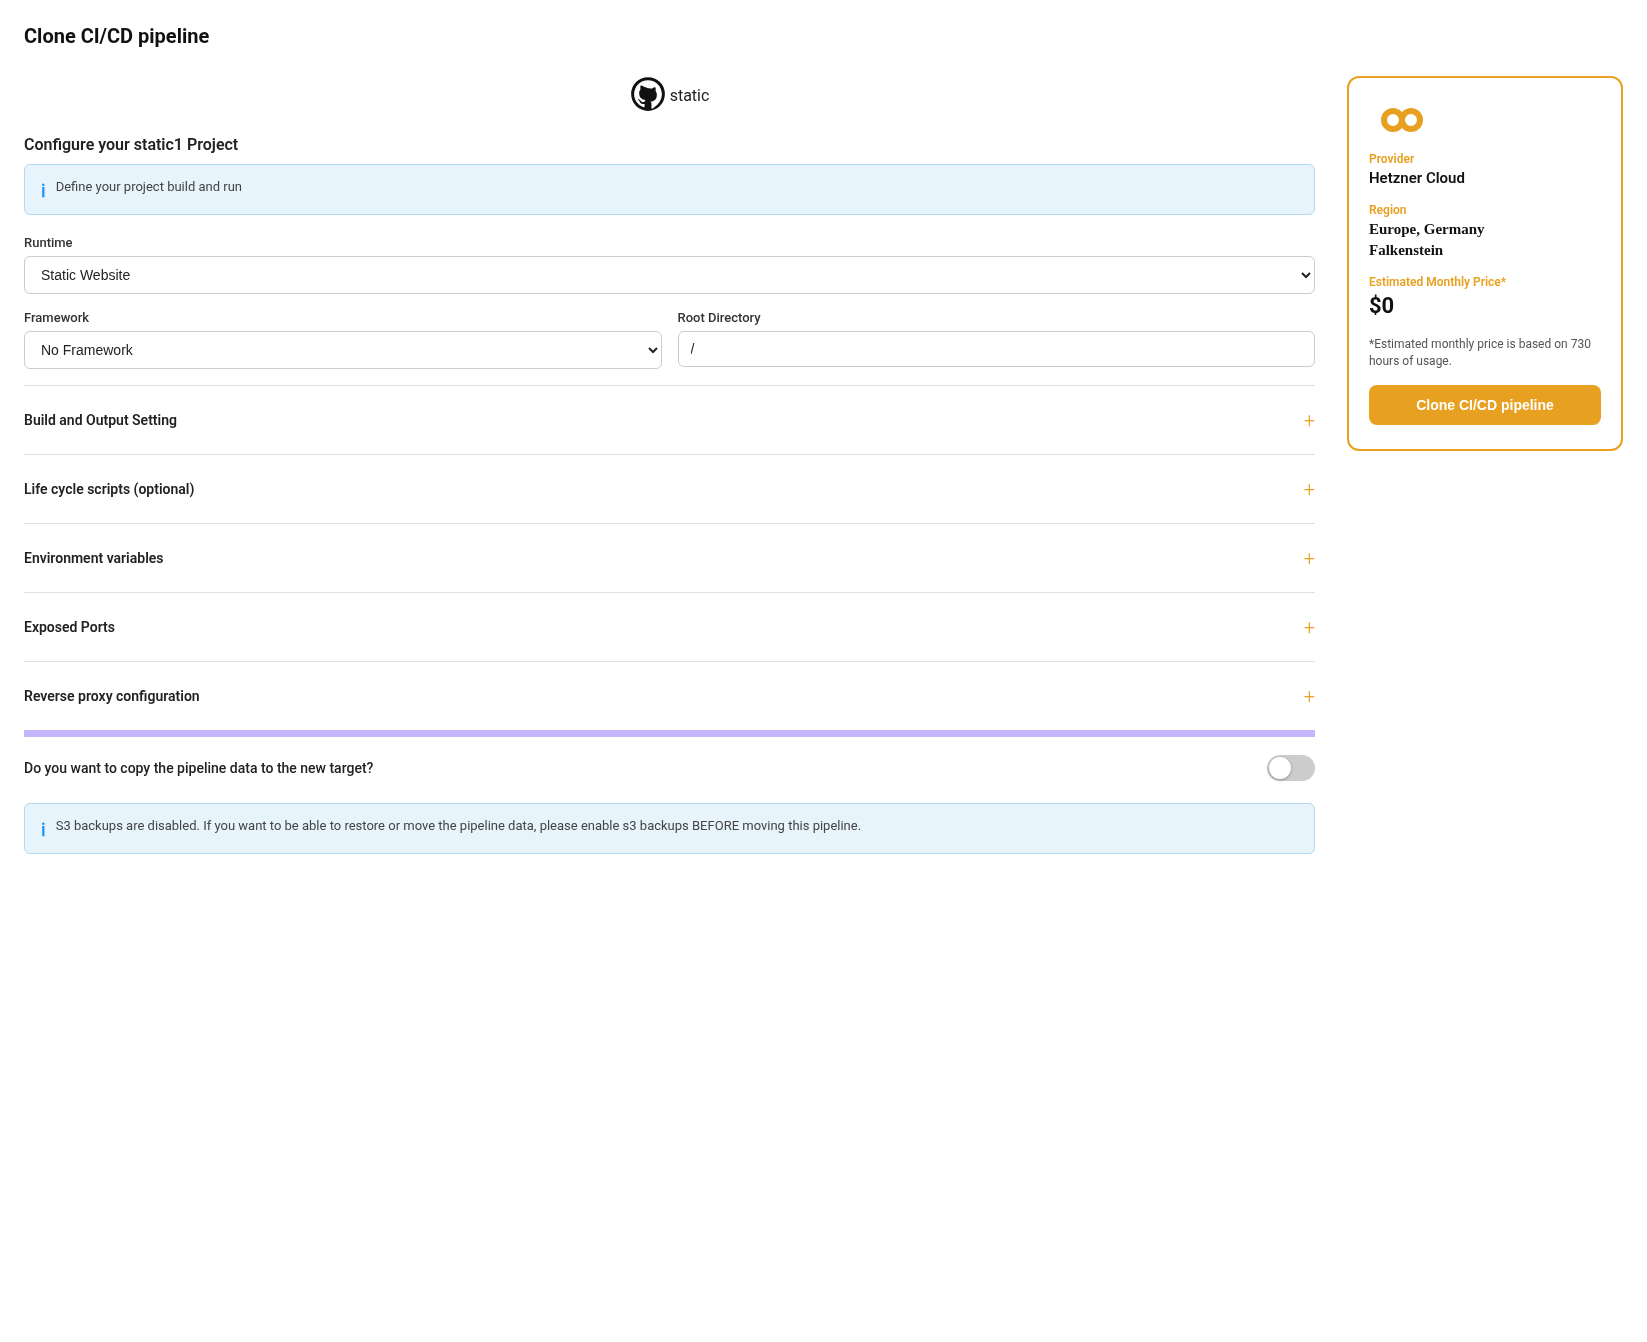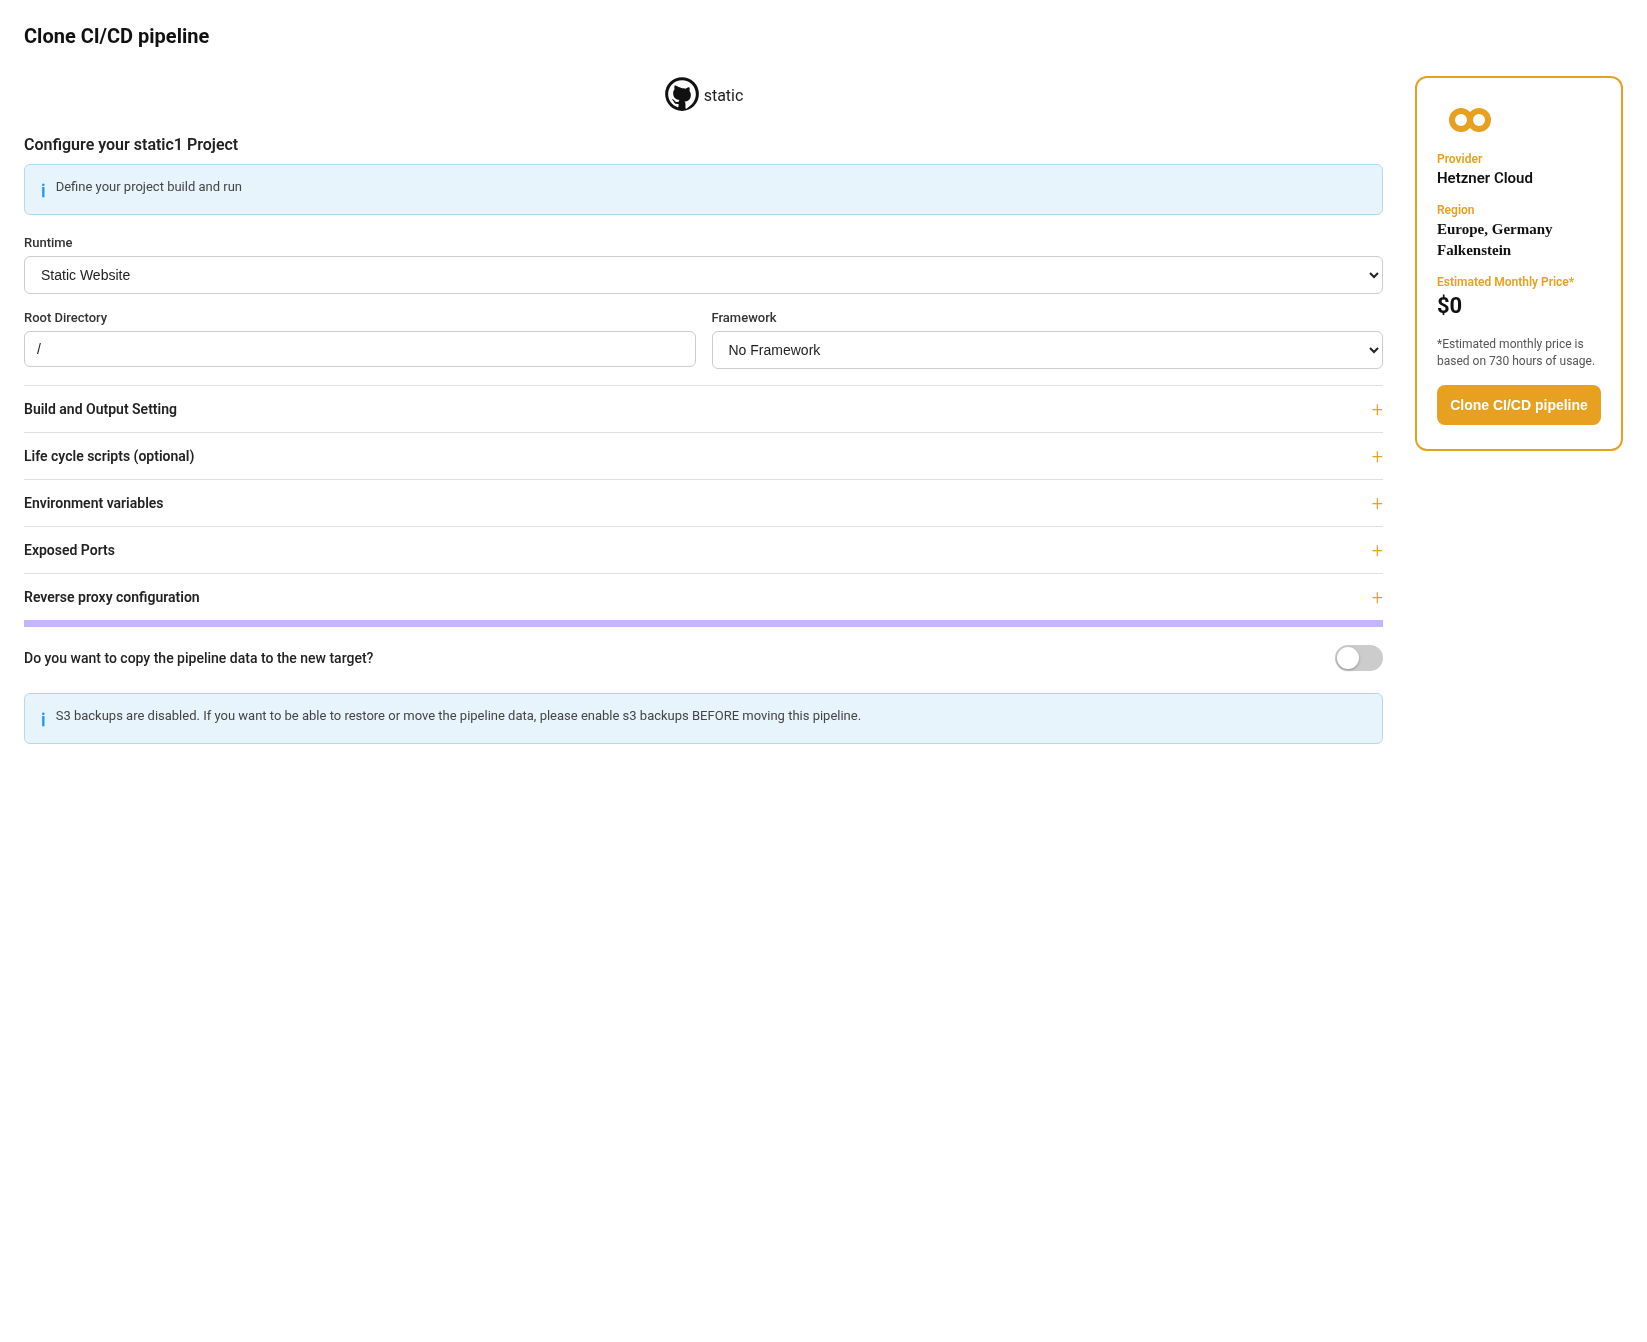--- a/index.html
+++ b/index.html
@@ -20,21 +20,21 @@
     .layout {
       display: flex;
       gap: 32px;
       align-items: flex-start;
     }
     .main-form {
       flex: 1;
       min-width: 0;
     }
     .sidebar-card {
-      width: 208px;
+      width: 276px;
       flex-shrink: 0;
       border: 2px solid #e8a020;
       border-radius: 12px;
       padding: 24px 20px;
       background: #fff;
     }
     .repo-header {
       display: flex;
       align-items: center;
       gap: 4px;
@@ -95,21 +95,21 @@
       padding: 9px 12px;
       font-size: 14px;
       color: #222;
       background: #fff;
       width: 100%;
       outline: none;
       appearance: auto;
     }
     .accordion-item {
       border-top: 1px solid #e0e0e0;
-      padding: 13px 0;
+      padding: 24px 0;
       display: flex;
       align-items: center;
       justify-content: space-between;
       cursor: pointer;
     }
     .accordion-item:last-of-type {
       border-bottom: 7px solid #c4b5fd;
       align-items: center;
     }
     .accordion-label {
@@ -238,28 +238,28 @@
       <div class="form-group">
         <label>Runtime</label>
         <select>
           <option>Static Website</option>
         </select>
       </div>
     </div>
 
     <div class="form-row">
       <div class="form-group">
-        <label>Root Directory</label>
-        <input type="text" value="/" style="">
-      </div>
-      <div class="form-group">
         <label>Framework</label>
         <select>
           <option>No Framework</option>
         </select>
+      </div>
+      <div class="form-group">
+        <label>Root Directory</label>
+        <input type="text" value="/" style="">
       </div>
     </div>
 
     <div class="accordions-section">
       <div class="accordion-item">
         <span class="accordion-label">Build and Output Setting</span>
         <span class="accordion-icon">+</span>
       </div>
       <div class="accordion-item">
         <span class="accordion-label">Life cycle scripts (optional)</span>

